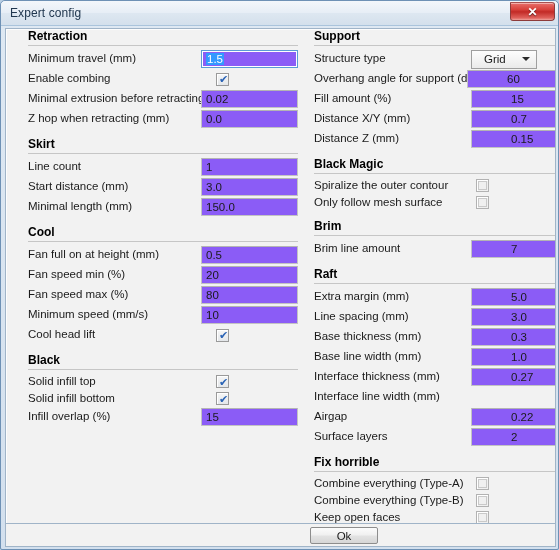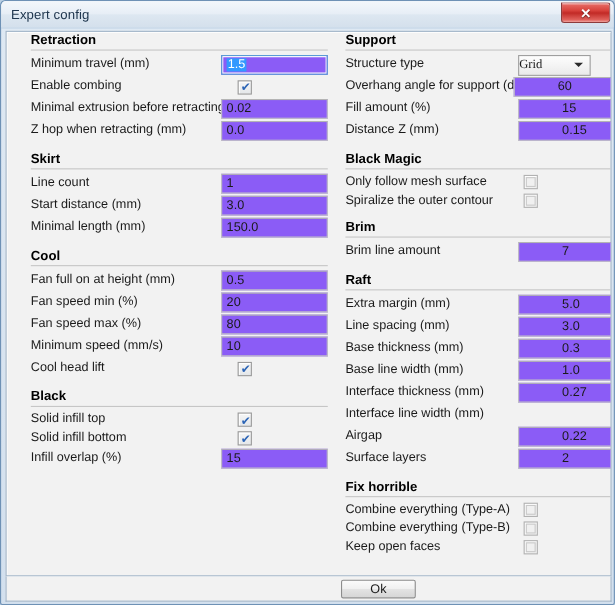--- a/index.html
+++ b/index.html
@@ -157,22 +157,21 @@
     border:1px solid #c9c9c9;
   }
 
   
   .combo {
     position: absolute; left: 157px; width: 66px; height: 19px;
     background: linear-gradient(to bottom, #fdfdfd 0%, #f4f4f4 50%, #eaeaea 100%);
     border: 1px solid #9f9f9f;
     display: flex; align-items: center;
     font-size: 11.5px; color: #1a1a1a;
-    padding-left: 0;
-    font-family: Liberation Serif, serif;
+    padding-left: 12px;
   }
   .combo .arrow {
     position: absolute; right: 6px; top: 50%;
     margin-top: -2px;
     width: 0; height: 0;
     border-left: 4px solid transparent;
     border-right: 4px solid transparent;
     border-top: 4px solid #2a2a2a;
   }
 
@@ -331,38 +330,44 @@
               <span>60</span>
             </div>
           </div>
           <div class="row">
             <div class="lbl">Fill amount (%)</div>
             <div class="field">
               <span>15</span>
             </div>
           </div>
           <div class="row">
+            <div class="lbl">Distance X/Y (mm)</div>
+            <div class="field">
+              <span>0.7</span>
+            </div>
+          </div>
+          <div class="row">
             <div class="lbl">Distance Z (mm)</div>
             <div class="field">
               <span>0.15</span>
             </div>
           </div>
         </div>
         <div class="spacer"></div>
         <div class="sec sec-right">
           <div class="sec-head">Black Magic</div>
           <div class="sec-rule"></div>
           <div class="row tight">
-            <div class="lbl">Only follow mesh surface</div>
+            <div class="lbl">Spiralize the outer contour</div>
             <div class="cbox off">
               <span class="inner"></span>
             </div>
           </div>
           <div class="row tight">
-            <div class="lbl">Spiralize the outer contour</div>
+            <div class="lbl">Only follow mesh surface</div>
             <div class="cbox off">
               <span class="inner"></span>
             </div>
           </div>
         </div>
         <div class="spacer"></div>
         <div class="sec sec-right">
           <div class="sec-head">Brim</div>
           <div class="sec-rule"></div>
           <div class="row">

